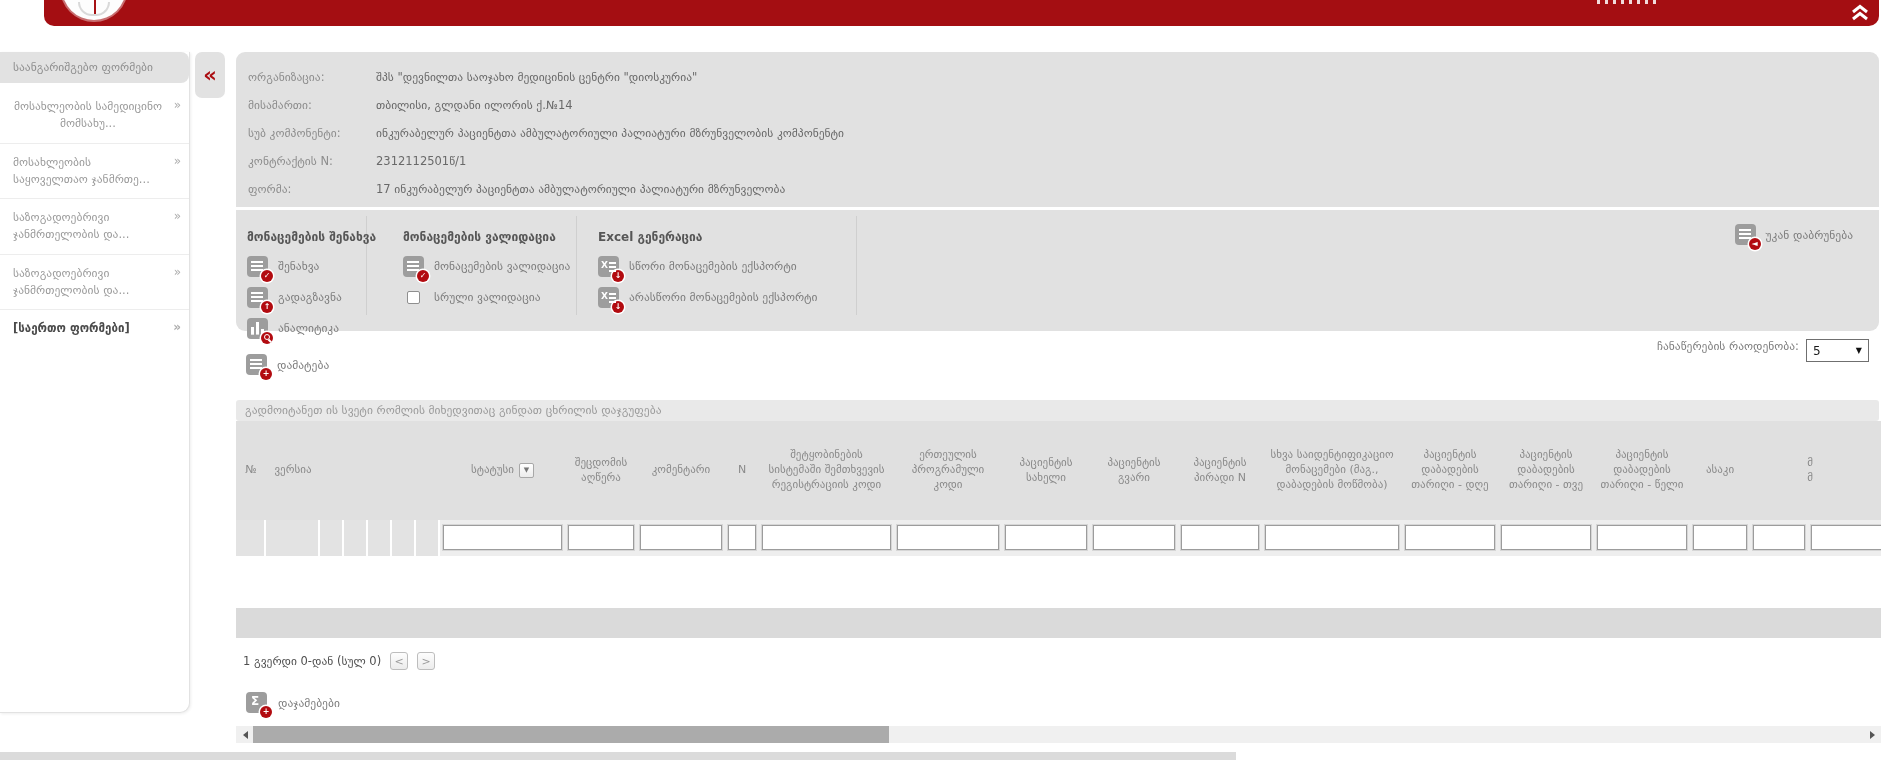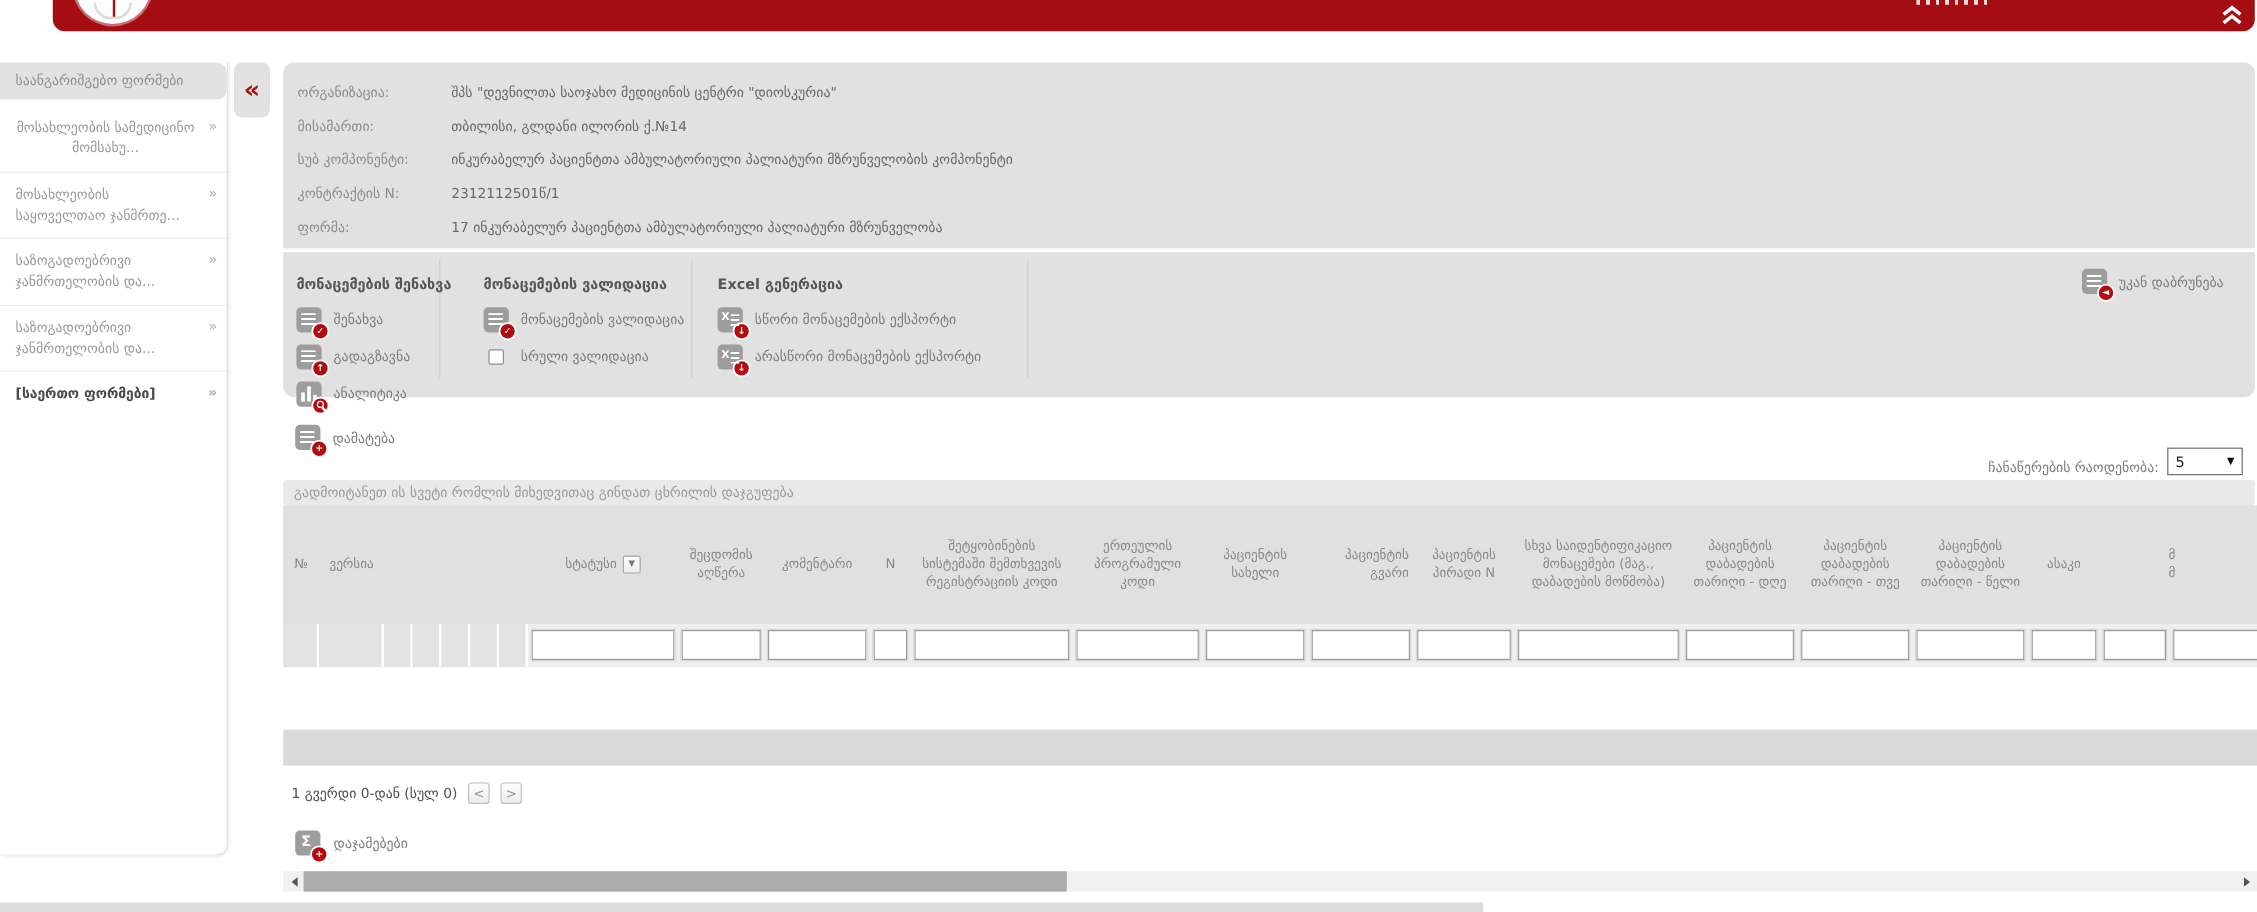--- a/index.html
+++ b/index.html
@@ -74,21 +74,21 @@
   .badge-search::before { content:""; position:absolute; left:2.5px; top:2.5px; width:4px;
     height:4px; border:1px solid #fff; border-radius:50%; }
   .badge-search::after { content:""; position:absolute; right:1.5px; bottom:2px; width:4px;
     height:1.5px; background:#fff; transform:rotate(45deg); }
   .checkbox { width:13px; height:13px; border:1px solid #8f8f8f; border-radius:2px;
     background:#fff; flex:none; margin:0 4px; cursor:pointer; }
 
   
   .add-row { position:absolute; left:246px; top:354px; display:flex; align-items:center;
     gap:10px; font-size:11.5px; color:#7d7d7d; cursor:pointer; }
-  .records { position:absolute; right:12px; top:373px; display:flex; align-items:flex-end;
+  .records { position:absolute; right:12px; top:339px; display:flex; align-items:flex-start;
     gap:7px; font-size:11.5px; color:#7d7d7d; }
   .select-box { width:63px; height:23px; border:1px solid #6f6f6f; background:#fff;
     display:flex; align-items:center; justify-content:space-between; padding:0 6px;
     font-size:12px; color:#1a1a1a; cursor:pointer; }
   .select-box .caret { font-size:8px; color:#111; }
 
   
   .group-bar { position:absolute; left:236px; top:400px; width:1643px; height:21px;
     background:#e9e9e9; border-radius:3px; line-height:21px; padding-left:9px;
     color:#9b9b9b; font-size:11.5px; }
@@ -274,21 +274,21 @@
     <div class="th" style="width: 24px;"></div>
     <div class="th" style="width: 24px;"></div>
     <div class="th" style="width: 24px;"></div>
     <div class="th" style="width: 125px;"><span>სტატუსი</span><span class="dd">▼</span></div>
     <div class="th" style="width: 72px; justify-content: center;"><span>შეცდომის აღწერა</span></div>
     <div class="th" style="width: 88px;"><span>კომენტარი</span></div>
     <div class="th" style="width: 34px;"><span>N</span></div>
     <div class="th" style="width: 135px;"><span>შეტყობინების სისტემაში შემთხვევის რეგისტრაციის კოდი</span></div>
     <div class="th" style="width: 108px;"><span>ერთეულის პროგრამული კოდი</span></div>
     <div class="th" style="width: 88px;"><span>პაციენტის სახელი</span></div>
-    <div class="th" style="width: 88px; text-align: right;"><span>პაციენტის გვარი</span></div>
+    <div class="th" style="width: 88px;"><span>პაციენტის გვარი</span></div>
     <div class="th" style="width: 84px;"><span>პაციენტის პირადი N</span></div>
     <div class="th" style="width: 140px;"><span>სხვა საიდენტიფიკაციო მონაცემები (მაგ., დაბადების მოწმობა)</span></div>
     <div class="th" style="width: 96px;"><span>პაციენტის დაბადების თარიღი - დღე</span></div>
     <div class="th" style="width: 96px;"><span>პაციენტის დაბადების თარიღი - თვე</span></div>
     <div class="th" style="width: 96px;"><span>პაციენტის დაბადების თარიღი - წელი</span></div>
     <div class="th" style="width: 60px;"><span>ასაკი</span></div>
     <div class="th" style="width: 120px;"><span>მ
 მ</span></div>
   </div>
 <div class="tfilter">

